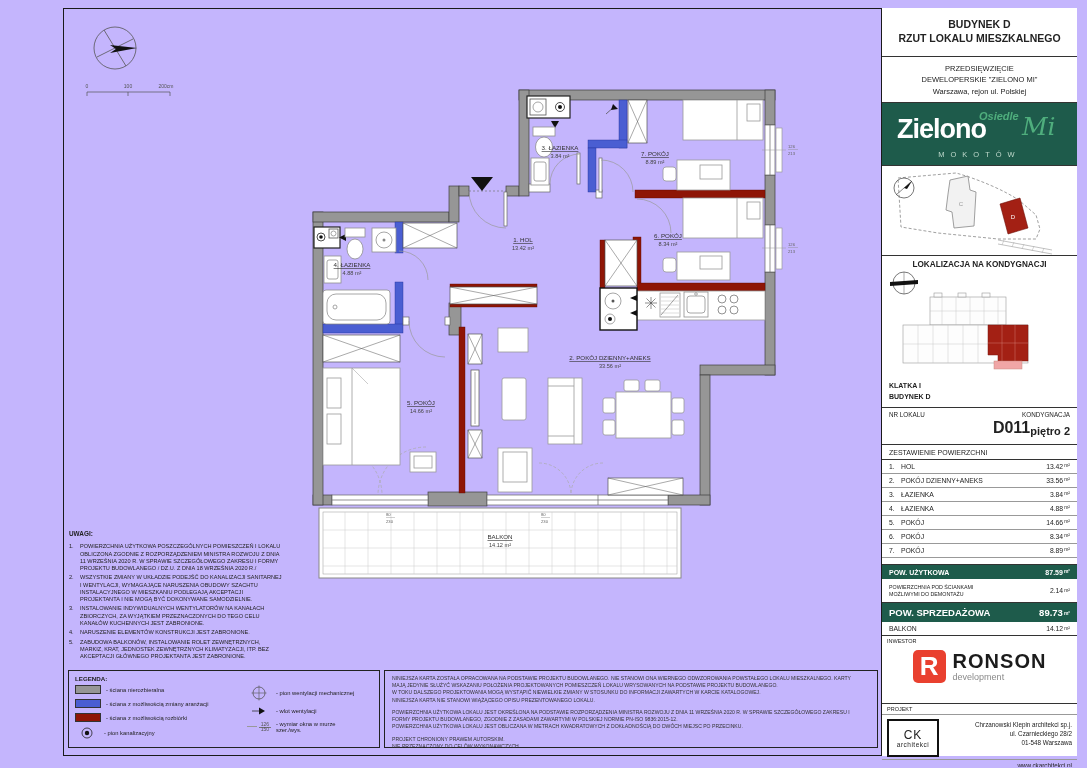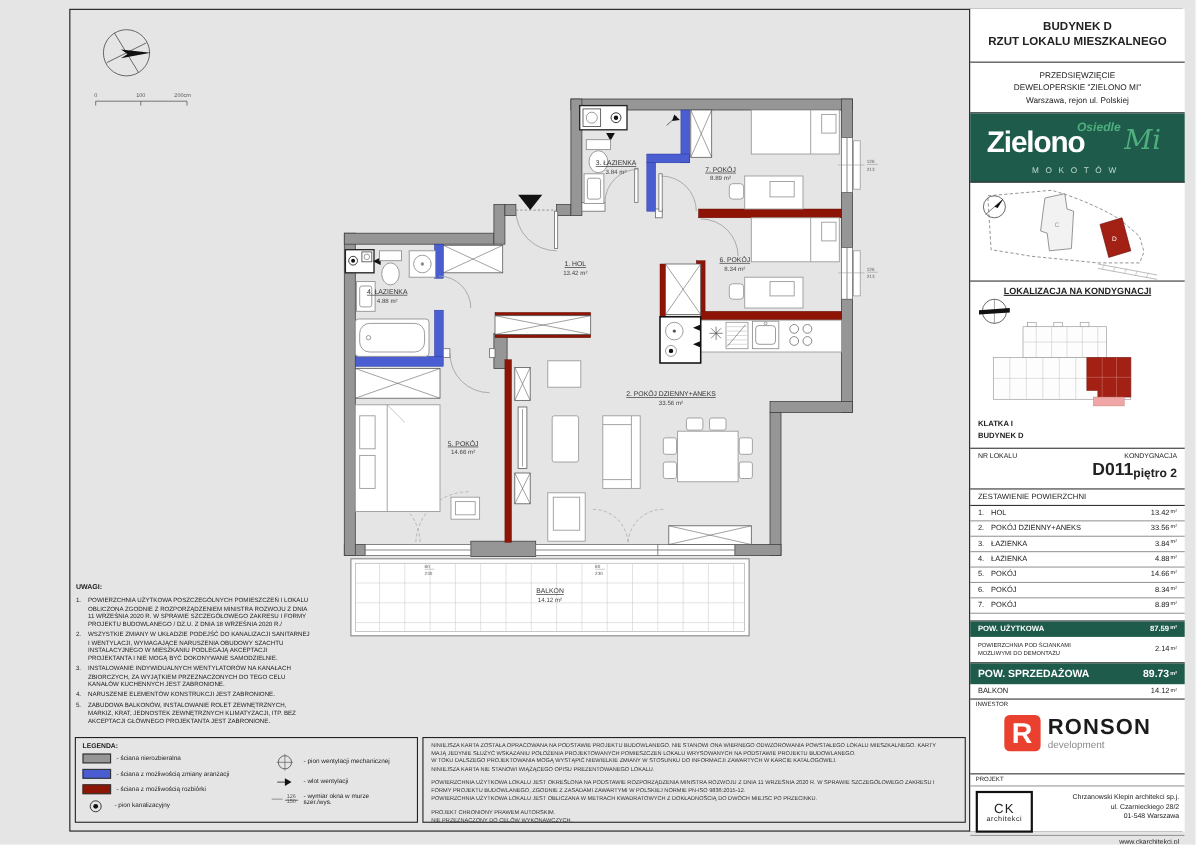--- a/index.html
+++ b/index.html
@@ -1,16 +1,16 @@
 <!DOCTYPE html>
 <html><head>
 <meta charset="utf-8">
 <style>
   html,body{margin:0;padding:0;background:#fff;}
-  .sheet{position:relative;width:1087px;height:768px;background:#e5e5e5;overflow:hidden;
+  .sheet{position:relative;width:1087px;height:768px;background:#c4b5fd;overflow:hidden;
          font-family:"Liberation Sans",sans-serif;color:#222;}
   .frame{position:absolute;left:63px;top:8px;width:1012px;height:748px;border:1.5px solid #1a1a1a;box-sizing:border-box;}
   
   .plan-svg{position:absolute;left:63px;top:8px;width:818px;height:752px;}
   .rname{font-size:6.2px;fill:#333;text-anchor:middle;text-decoration:underline;}
   .rarea{font-size:5.6px;fill:#444;text-anchor:middle;}
   .dimtxt{font-size:4.2px;fill:#666;}
   .scaletxt{font-size:5px;fill:#555;text-anchor:middle;}
   
   .uwagi{position:absolute;left:69px;top:530px;width:214px;font-size:5.6px;line-height:1.3;color:#222;}
@@ -36,21 +36,21 @@
   .sec{border-bottom:1px solid #333;box-sizing:border-box;position:relative;overflow:hidden;}
   .tb-title{height:49px;text-align:center;padding-top:9px;font-weight:bold;font-size:10.5px;line-height:1.35;}
   .tb-proj{height:46px;text-align:center;padding-top:6px;font-size:7.5px;line-height:1.5;}
   .tb-logo{height:63px;background:#1e5b4b;}
   .lg-osiedle{position:absolute;top:7px;left:97px;color:#4fae7d;font-size:11px;font-style:italic;font-weight:bold;}
   .lg-ziel{position:absolute;top:11px;left:15px;color:#fff;font-size:27px;font-weight:bold;letter-spacing:-1px;}
   .lg-mi{position:absolute;top:9px;left:140px;color:#4fae7d;font-size:25px;font-style:italic;font-family:"DejaVu Serif",serif;}
   .lg-mok{position:absolute;bottom:6px;left:0;right:0;text-align:center;color:#bfd9cc;font-size:7.5px;letter-spacing:6px;}
   .tb-site{height:90px;}
   .tb-lok{height:152px;}
-  .tb-lok .hd{text-align:center;font-weight:bold;font-size:8.2px;padding-top:4px;text-decoration:underline;}
+  .tb-lok .hd{text-align:center;font-weight:bold;font-size:8.2px;padding-top:4px;}
   .klatka{position:absolute;left:7px;bottom:5px;font-weight:bold;font-size:7px;line-height:1.5;}
   .tb-nr{height:37px;padding:3px 7px;box-sizing:border-box;}
   .nr-lab{display:flex;justify-content:space-between;font-size:6.3px;}
   .nr-val{display:flex;justify-content:flex-end;align-items:flex-end;margin-top:1px;}
   .nr-val .big{font-size:16px;font-weight:bold;}
   .nr-val .fl{font-size:11px;font-weight:bold;}
   .tb-ahdr{height:15px;font-size:7px;padding:4px 7px 0;box-sizing:border-box;}
   .arow{height:14px;display:flex;align-items:center;font-size:6.8px;padding:0 7px;box-sizing:border-box;border-bottom:1px solid #999;}
   .arow .n{width:12px;flex:none;}
   .arow .nm{flex:1;}

